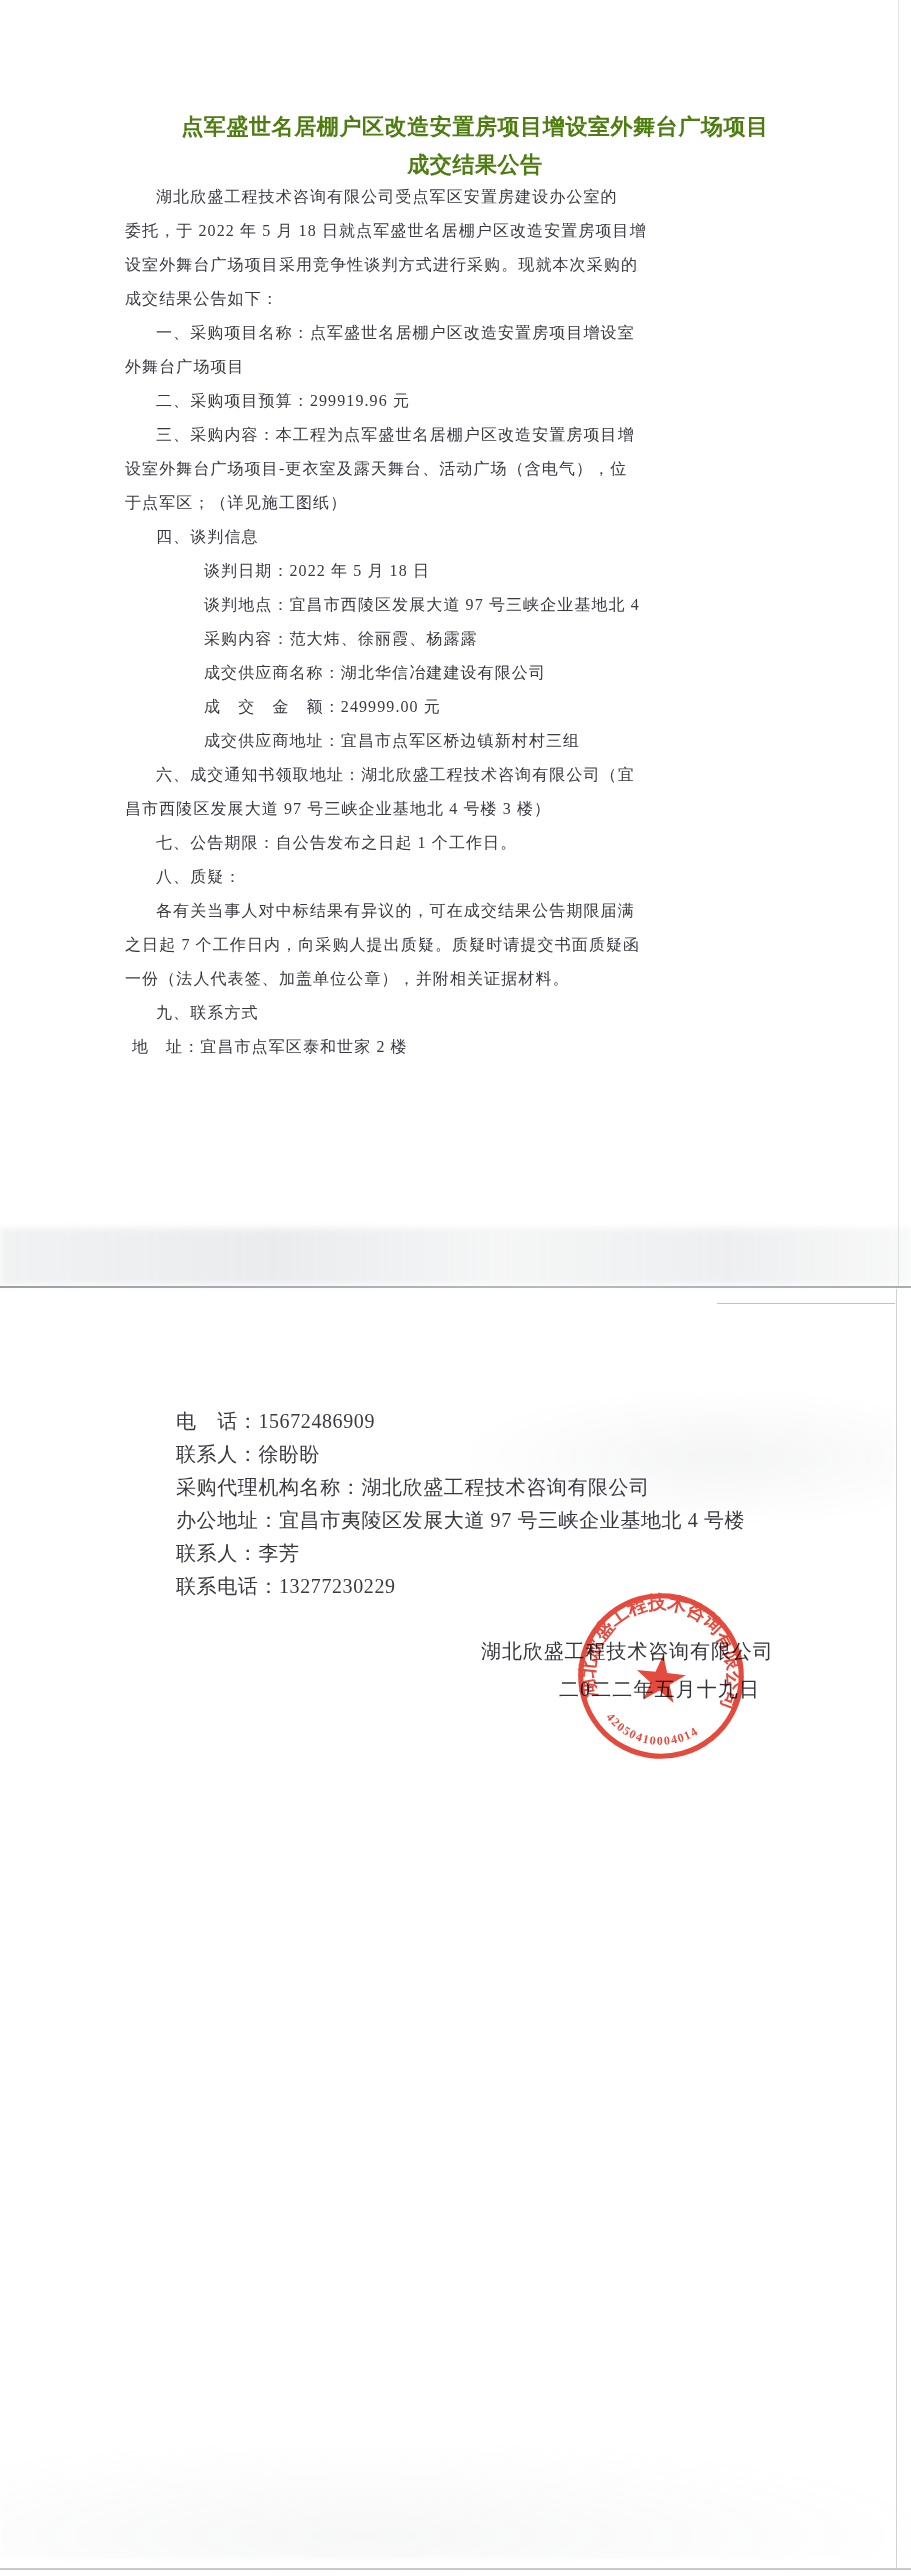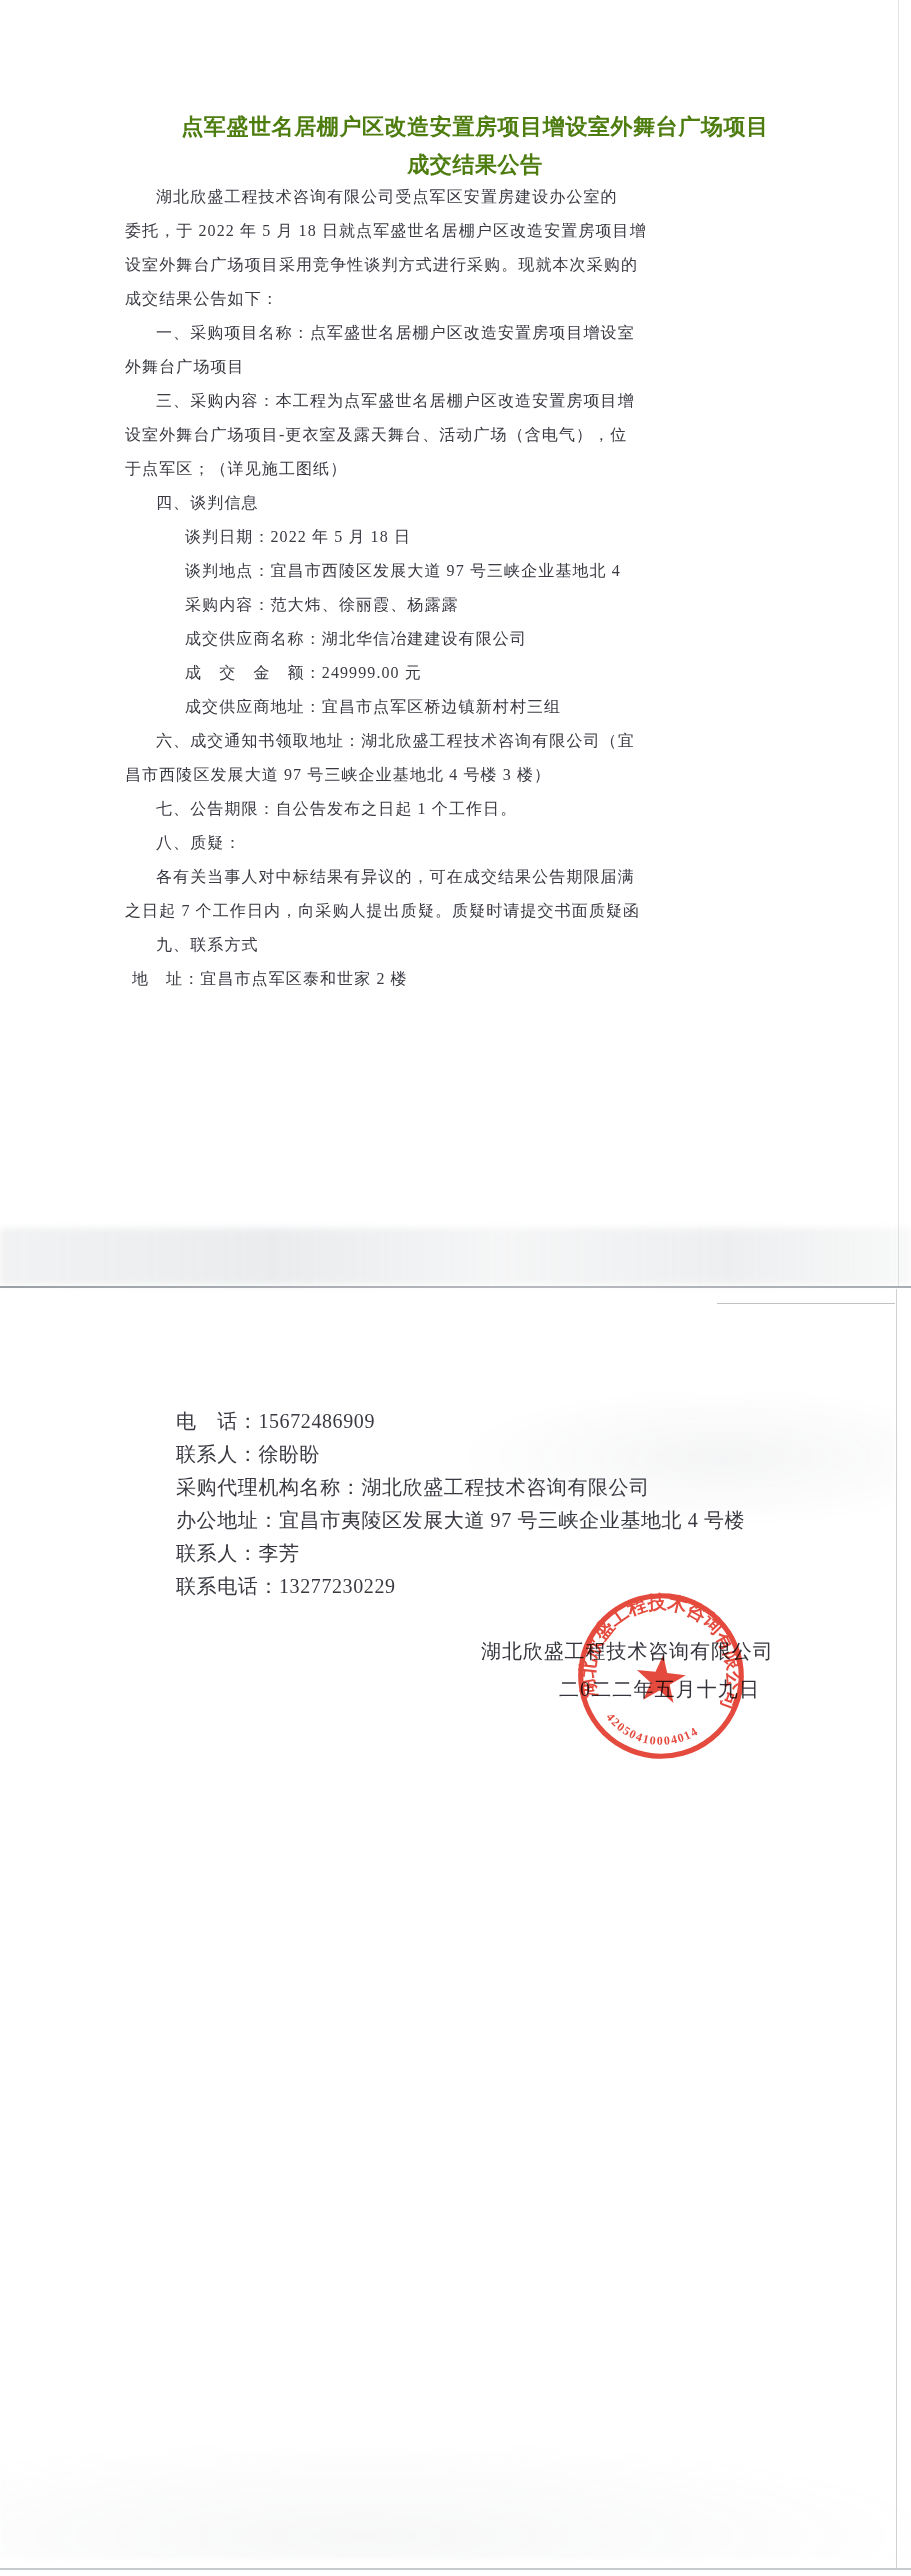--- a/index.html
+++ b/index.html
@@ -27,21 +27,21 @@
   }
 
   
   #p1-lines{
     position:absolute;left:125px;top:182px;width:723px;
     font-size:16px;letter-spacing:1.1px;
   }
   .ln{height:34px;line-height:30px;white-space:nowrap;}
   .i0{margin-left:0;}
   .i2{margin-left:31px;}
-  .i3{margin-left:60px;}
+  .i3{margin-left:79px;}
   .i15{margin-left:6.9px;}
 
   
   #p2-lines{
     position:absolute;left:176px;top:118px;width:631px;
     font-size:20px;letter-spacing:0.6px;
   }
   .ln2{height:33px;line-height:29px;white-space:nowrap;}
 
   .sig-org{
@@ -111,36 +111,38 @@
       <div class="title-line">点军盛世名居棚户区改造安置房项目增设室外舞台广场项目</div>
       <div class="title-line">成交结果公告</div>
     </div>
     <div id="p1-lines">
         <div class="ln i2">湖北欣盛工程技术咨询有限公司受点军区安置房建设办公室的</div>
         <div class="ln i0">委托，于 2022 年 5 月 18 日就点军盛世名居棚户区改造安置房项目增</div>
         <div class="ln i0">设室外舞台广场项目采用竞争性谈判方式进行采购。现就本次采购的</div>
         <div class="ln i0">成交结果公告如下：</div>
         <div class="ln i2">一、采购项目名称：点军盛世名居棚户区改造安置房项目增设室</div>
         <div class="ln i0">外舞台广场项目</div>
+        <div class="ln i2">二、采购项目预算：299919.96 元</div>
         <div class="ln i2">三、采购内容：本工程为点军盛世名居棚户区改造安置房项目增</div>
         <div class="ln i0">设室外舞台广场项目-更衣室及露天舞台、活动广场（含电气），位</div>
         <div class="ln i0">于点军区；（详见施工图纸）</div>
         <div class="ln i2">四、谈判信息</div>
         <div class="ln i3">谈判日期：2022 年 5 月 18 日</div>
         <div class="ln i3">谈判地点：宜昌市西陵区发展大道 97 号三峡企业基地北 4</div>
         <div class="ln i3">采购内容：范大炜、徐丽霞、杨露露</div>
         <div class="ln i3">成交供应商名称：湖北华信冶建建设有限公司</div>
         <div class="ln i3">成　交　金　额：249999.00 元</div>
         <div class="ln i3">成交供应商地址：宜昌市点军区桥边镇新村村三组</div>
         <div class="ln i2">六、成交通知书领取地址：湖北欣盛工程技术咨询有限公司（宜</div>
         <div class="ln i0">昌市西陵区发展大道 97 号三峡企业基地北 4 号楼 3 楼）</div>
         <div class="ln i2">七、公告期限：自公告发布之日起 1 个工作日。</div>
         <div class="ln i2">八、质疑：</div>
         <div class="ln i2">各有关当事人对中标结果有异议的，可在成交结果公告期限届满</div>
         <div class="ln i0">之日起 7 个工作日内，向采购人提出质疑。质疑时请提交书面质疑函</div>
+        <div class="ln i0">一份（法人代表签、加盖单位公章），并附相关证据材料。</div>
         <div class="ln i2">九、联系方式</div>
         <div class="ln i15">地　址：宜昌市点军区泰和世家 2 楼</div>
       </div>
   </section>
 
   <section class="page" id="page2">
     <div id="p2-lines">
         <div class="ln2 ">电　话：15672486909</div>
         <div class="ln2 ">联系人：徐盼盼</div>
         <div class="ln2 ">采购代理机构名称：湖北欣盛工程技术咨询有限公司</div>

